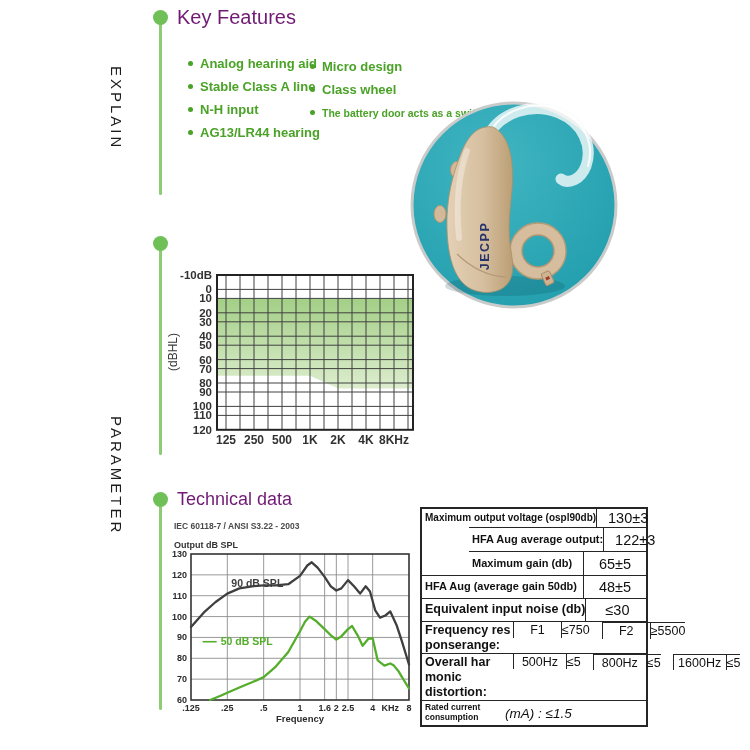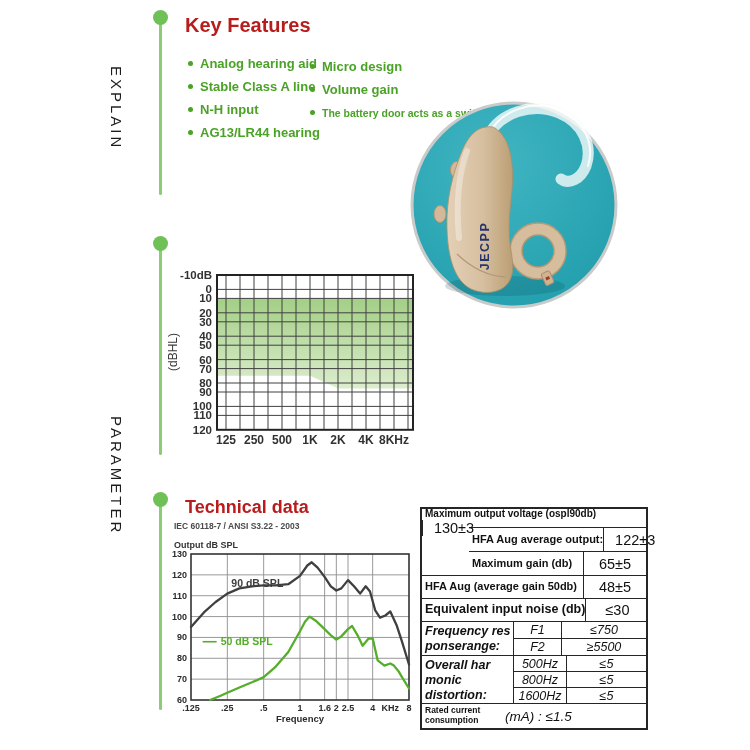--- a/index.html
+++ b/index.html
@@ -2,46 +2,46 @@
 <html><head>
 <meta charset="utf-8">
 <style>
   html,body{margin:0;padding:0;background:#fff;}
   .canvas{position:relative;width:750px;height:750px;background:#fff;overflow:hidden;
           font-family:"Liberation Sans","DejaVu Sans",sans-serif;}
   .vlabel{position:absolute;writing-mode:vertical-rl;font-size:15px;letter-spacing:3px;
           color:#1c1c1c;font-weight:500;}
   .tline{position:absolute;left:159px;width:3px;background:#8bcc74;border-radius:2px;}
   .tdot{position:absolute;left:153px;width:15px;height:15px;border-radius:50%;background:#6fc157;}
-  .sec{position:absolute;margin:8px;color:#b91c1c;font-weight:700;}
+  .sec{position:absolute;margin:0;color:#701a75;font-weight:400;}
   .sec.big{font-size:20px;}
   .sec.mid{font-size:18px;}
   .feats{position:absolute;}
   .feat{display:flex;align-items:center;gap:7px;height:13px;margin-bottom:10px;
         color:#4aa227;font-weight:bold;font-size:13px;white-space:nowrap;}
   .feat .b{width:5px;height:5px;border-radius:50%;background:#4aa227;flex:0 0 auto;}
   .feat.small{font-size:10.5px;}
   svg{position:absolute;}
   svg text{font-family:"Liberation Sans","DejaVu Sans",sans-serif;}
   
   .tbl{position:absolute;left:420px;top:507px;width:224px;border:2px solid #252525;
        background:#fff;color:#111;}
   .tr{display:flex;border-top:1.5px solid #252525;align-items:stretch;}
   .tr.first{border-top:none;}
   .lbl{flex:1;font-weight:bold;font-size:11px;padding-left:3px;display:flex;align-items:center;
        line-height:1.05;white-space:nowrap;overflow:visible;}
   .lbl.tight{font-size:10px;}
   .lbl.big{font-size:12.5px;}
   .val{width:62px;border-left:1.5px solid #252525;font-size:14.5px;display:flex;
        align-items:center;justify-content:center;flex:0 0 auto;}
-  .h18{height:18px;flex-direction:column;} .h23{height:23px;margin-left:47px;} .h22{height:22px;}
-  .grp{display:flex;border-top:1.5px solid #252525;align-items:center;font-style:italic;}
+  .h18{height:18px;} .h23{height:23px;margin-left:47px;} .h22{height:22px;}
+  .grp{display:flex;border-top:1.5px solid #252525;align-items:flex-start;}
   .glbl{width:88px;font-weight:bold;font-size:12.5px;line-height:1.2;padding:1px 0 0 3px;
         white-space:pre-line;flex:0 0 auto;}
-  .gsub{flex:1;display:flex;flex-direction:column;}
+  .gsub{flex:1;display:flex;flex-direction:row;gap:12px;}
   .gr{display:flex;border-top:1.5px solid #252525;height:16px;}
   .gr.first{border-top:none;}
   .gr.h15{height:15px;}
   .gk{width:47px;border-left:1.5px solid #252525;font-size:12.5px;display:flex;
       align-items:center;justify-content:center;flex:0 0 auto;}
   .gk.w52{width:52px;}
   .gv{flex:1;border-left:1.5px solid #252525;font-size:12.5px;display:flex;
       align-items:center;justify-content:center;}
   .rated{display:flex;border-top:1.5px solid #252525;height:24px;align-items:center;}
   .rlbl{width:80px;font-weight:bold;font-size:8.5px;line-height:1.15;padding-left:3px;
@@ -84,21 +84,21 @@
         <span>AG13/LR44 hearing</span>
       </div>
   </div>
   <div class="feats" style="left:310px;top:60px">
     <div class="feat">
         <span class="b"></span>
         <span>Micro design</span>
       </div>
     <div class="feat">
         <span class="b"></span>
-        <span>Volume gain</span>
+        <span>Class wheel</span>
       </div>
     <div class="feat small">
         <span class="b"></span>
         <span>The battery door acts as a switch</span>
       </div>
   </div>
 
   <svg width="220" height="220" viewBox="0 0 220 220" style="left:405px;top:96px">
     <defs>
       <radialGradient id="teal" cx="40%" cy="30%" r="85%">

